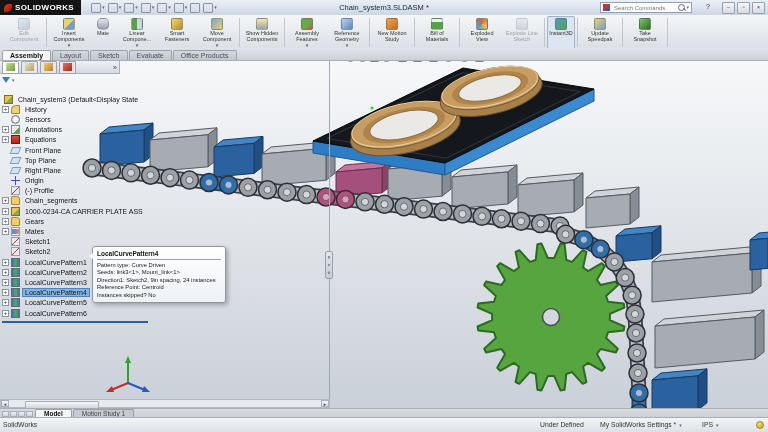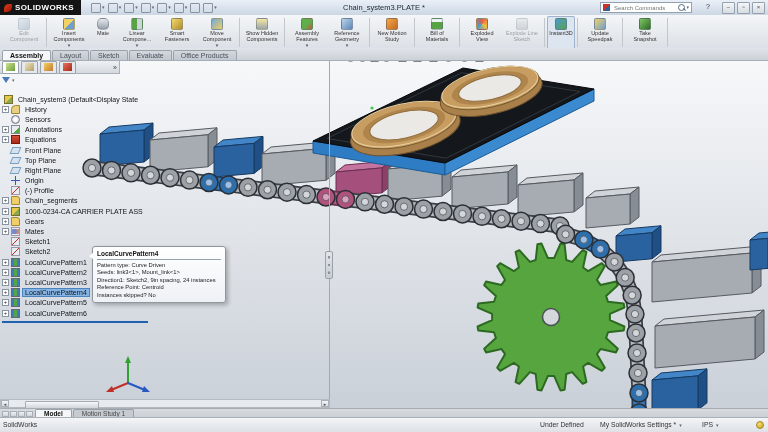--- a/index.html
+++ b/index.html
@@ -435,21 +435,21 @@
         <i class="caret">▾</i>
       </span>
       <span class="qa-item">
         <i class="qi qi-rebuild-icon"></i>
       </span>
       <span class="qa-item">
         <i class="qi qi-options-icon"></i>
         <i class="caret">▾</i>
       </span>
     </div>
-  <div class="doc-title">Chain_system3.PLATE *</div>
+  <div class="doc-title">Chain_system3.SLDASM *</div>
   <div class="searchbox">
     <span class="sflag"></span>
     <input readonly="" placeholder="Search Commands" style="">
     <span class="mag"></span>
     <span class="caret">▾</span>
   </div>
   <span class="help">?</span>
   <div class="winctl" id="winctl">
       <span class="wbtn">–</span>
       <span class="wbtn">▫</span>

